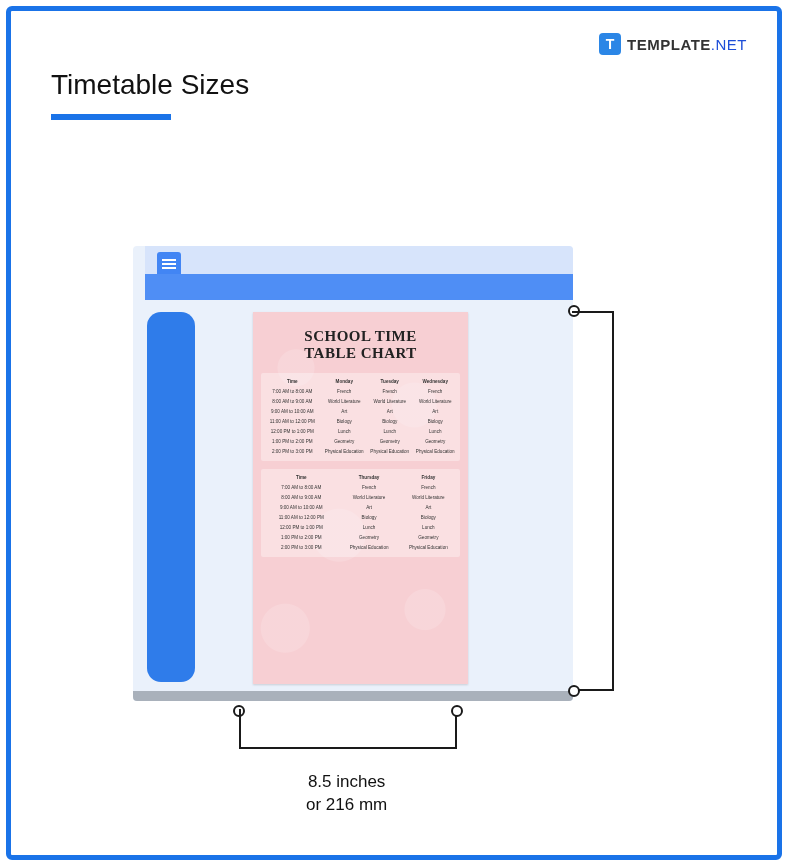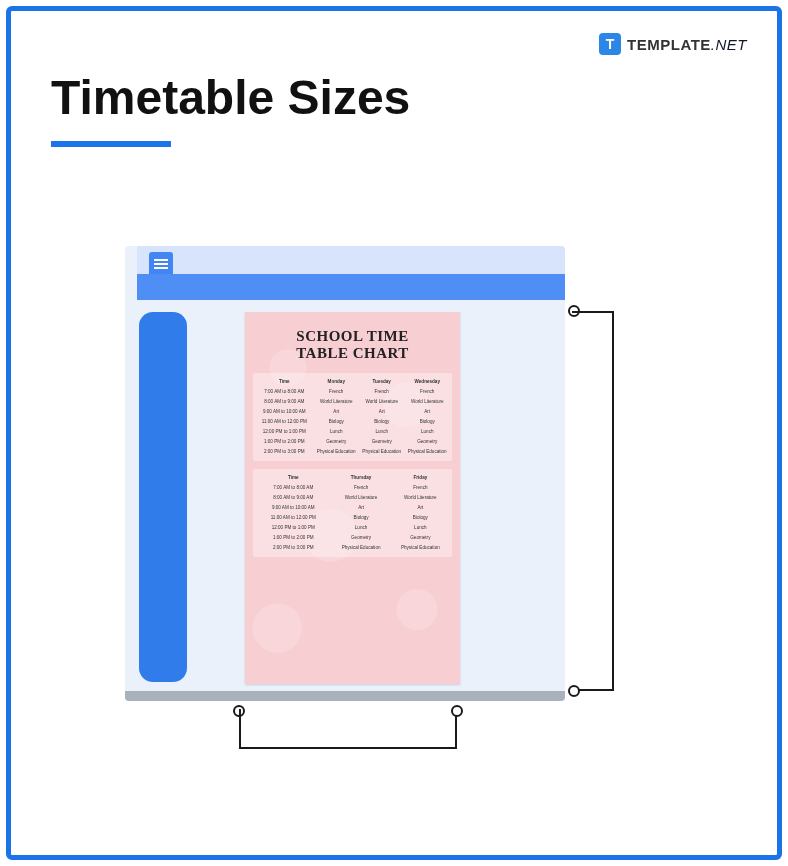--- a/index.html
+++ b/index.html
@@ -37,49 +37,49 @@
     color: #fff;
     font-weight: 700;
     font-size: 14px;
   }
   .brand-text {
     font-size: 15px;
     font-weight: 700;
     letter-spacing: 0.5px;
     color: #333;
   }
-  .brand-text .light { font-weight: 400; color: #0f172a; font-style: italic; }
+  .brand-text .light { font-weight: 400; color: #1d4ed8; }
   .title-wrap {
     position: absolute;
     top: 55px;
     left: 40px;
   }
   .title {
-    font-size: 48px;
-    font-weight: 700;
+    font-size: 28px;
+    font-weight: 400;
     color: #111;
     line-height: 1.35;
   }
   .title-underline {
     margin-top: 10px;
     width: 120px;
     height: 6px;
     background: #1a73e8;
   }
   .mockup-area {
     position: absolute;
     top: 235px;
     left: 110px;
     width: 440px;
     height: 455px;
   }
   .browser {
     position: absolute;
     top: 0;
-    left: 4px;
+    left: 12px;
     width: 440px;
     height: 455px;
     background: #eaf1fb;
     border-radius: 4px;
     overflow: hidden;
     padding-left: 12px;
   }
   .browser-tabbar {
     height: 28px;
     background: #d7e4fb;
@@ -403,14 +403,18 @@
     <div class="dot-top"></div>
     <div class="br"></div>
     <div class="dot-bot"></div>
   </div>
 
   <div class="dim-bottom">
     <div class="dot-left"></div>
     <div class="br"></div>
     <div class="dot-right"></div>
   </div>
+  <div class="dim-bottom-label">
+    <span>8.5 inches</span><br>
+    <span>or 216 mm</span>
+  </div>
 
 </div>
 
 </body></html>

